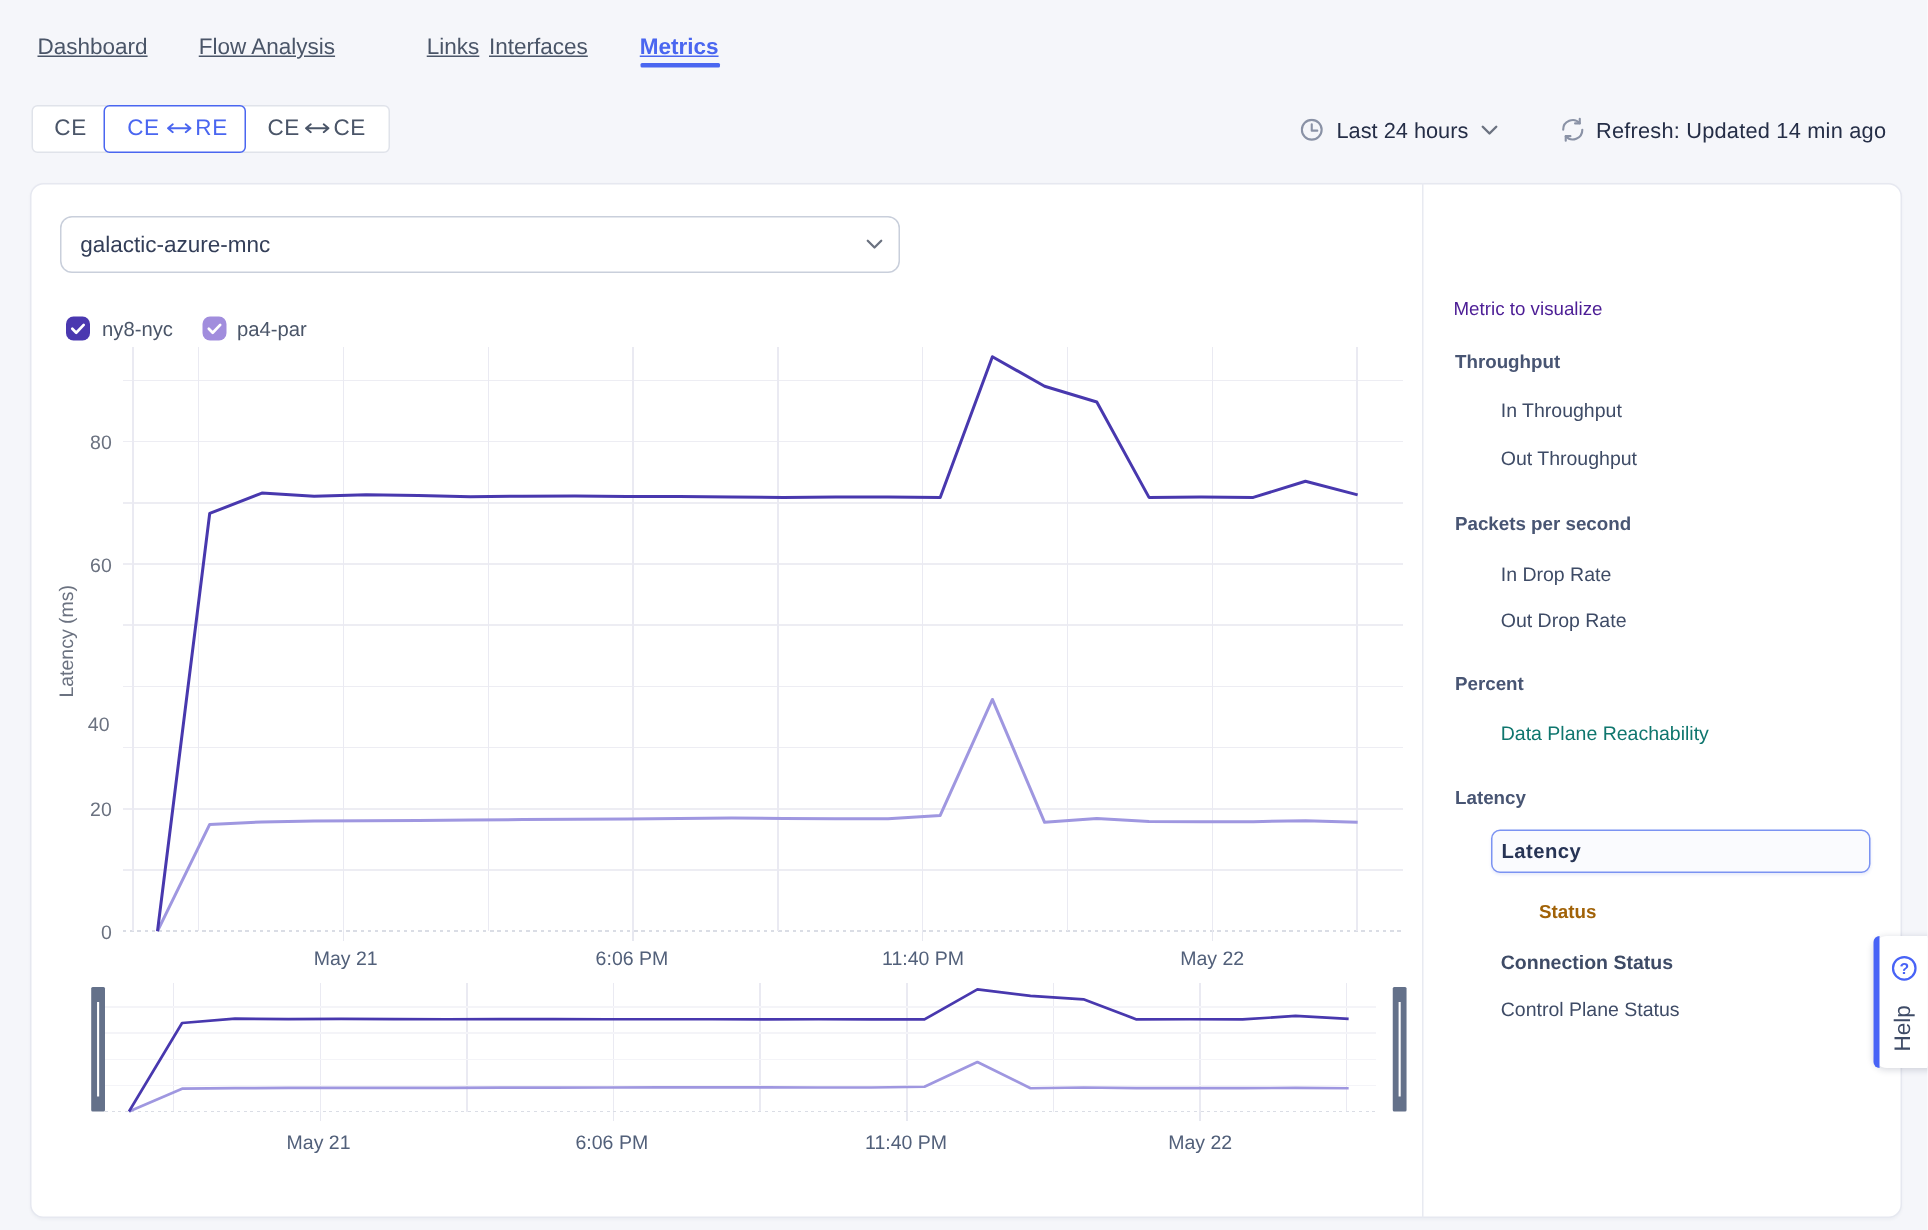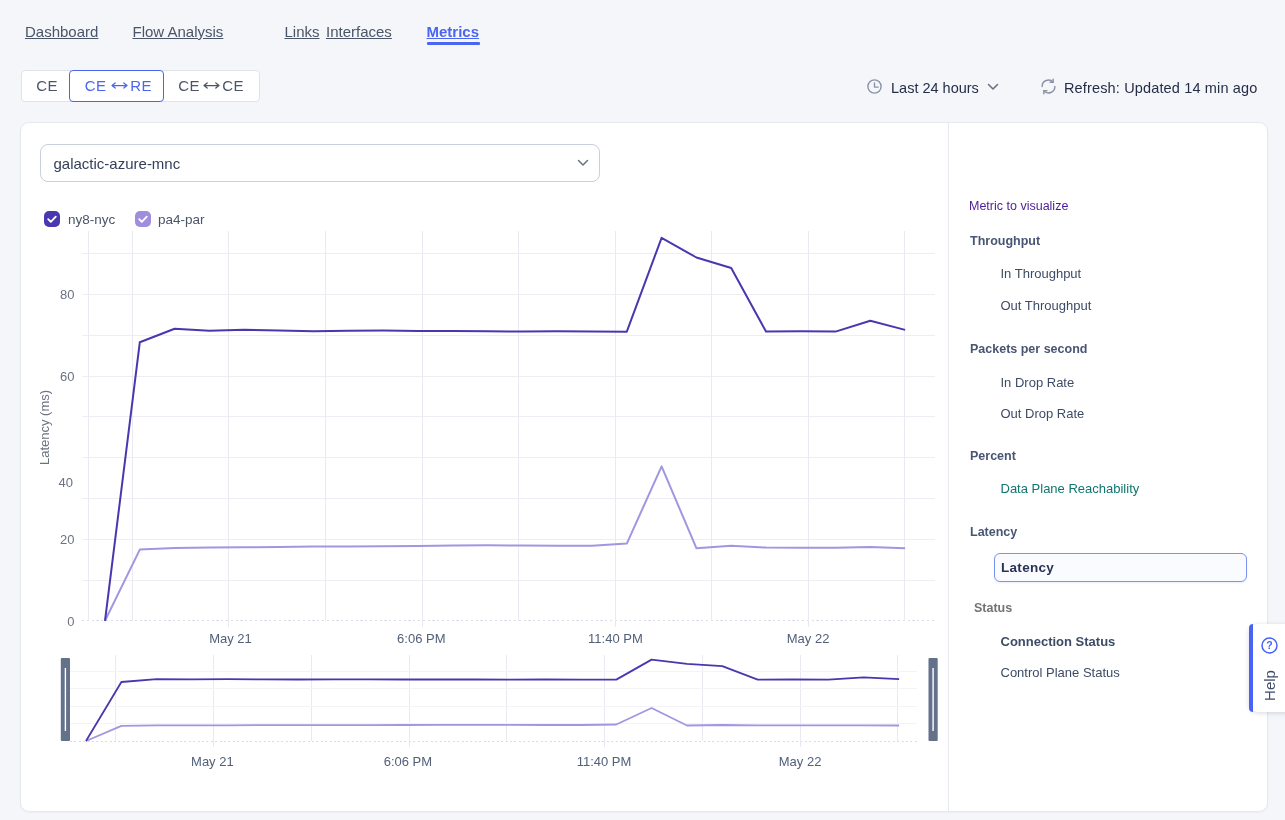--- a/index.html
+++ b/index.html
@@ -163,21 +163,21 @@
 <div class="abs" style="left:1000.5px; top:266px; font-size:13px; color:#3e4b66;">In Throughput</div>
 <div class="abs" style="left:1000.5px; top:297.5px; font-size:13px; color:#3e4b66;">Out Throughput</div>
 <div class="abs" style="left:970px; top:341.8px; font-size:12.5px; font-weight:700; color:#485573;">Packets per second</div>
 <div class="abs" style="left:1000.5px; top:374.5px; font-size:13px; color:#3e4b66;">In Drop Rate</div>
 <div class="abs" style="left:1000.5px; top:405.5px; font-size:13px; color:#3e4b66;">Out Drop Rate</div>
 <div class="abs" style="left:970px; top:449.1px; font-size:12.5px; font-weight:700; color:#485573;">Percent</div>
 <div class="abs" style="left:1000.5px; top:480.5px; font-size:13px; color:#0f766e;">Data Plane Reachability</div>
 <div class="abs" style="left:970px; top:525.4px; font-size:12.5px; font-weight:700; color:#485573;">Latency</div>
 <div class="abs" style="left:993.5px; top:552.5px; width:253px; height:29.5px; background:#fafbfe; border:1px solid #7b93f2; border-radius:6px; box-shadow:0 1px 2px rgba(70,100,220,0.12);"></div>
 <div class="abs" style="left:1001px; top:559.8px; font-size:13.5px; font-weight:700; letter-spacing:0.3px; color:#273455;">Latency</div>
-<div class="abs" style="left:974px; top:600.5px; font-size:12.5px; font-weight:700; color:#737373;">Status</div>
+<div class="abs" style="left:1026px; top:600.5px; font-size:12.5px; font-weight:700; color:#a16207;">Status</div>
 <div class="abs" style="left:1000.5px; top:634px; font-size:13px; color:#3e4b66;font-weight:bold;">Connection Status</div>
 <div class="abs" style="left:1000.5px; top:665px; font-size:13px; color:#3e4b66;">Control Plane Status</div>
 
 <div class="abs" style="left:1249px; top:624px; width:40px; height:88px; background:#fff; border-radius:9px 0 0 9px; box-shadow:0 1px 5px rgba(30,40,70,0.18);"></div>
 <div class="abs" style="left:1249px; top:624px; width:4px; height:88px; background:#4863f6; border-radius:9px 0 0 9px;"></div>
 <svg class="abs" style="left:1261px; top:637px;" width="17" height="17" viewBox="0 0 17 17">
   <circle cx="8.5" cy="8.5" r="7.5" fill="none" stroke="#4863f6" stroke-width="1.5"></circle>
   <text x="8.5" y="12.2" text-anchor="middle" font-size="10.5" font-weight="bold" fill="#4863f6" font-family="Liberation Sans, sans-serif">?</text>
 </svg>
 <div class="abs" style="left:1237px; top:676.5px; width:64px; text-align:center; font-size:15px; color:#3e4b66; transform:rotate(-90deg);">Help</div>

